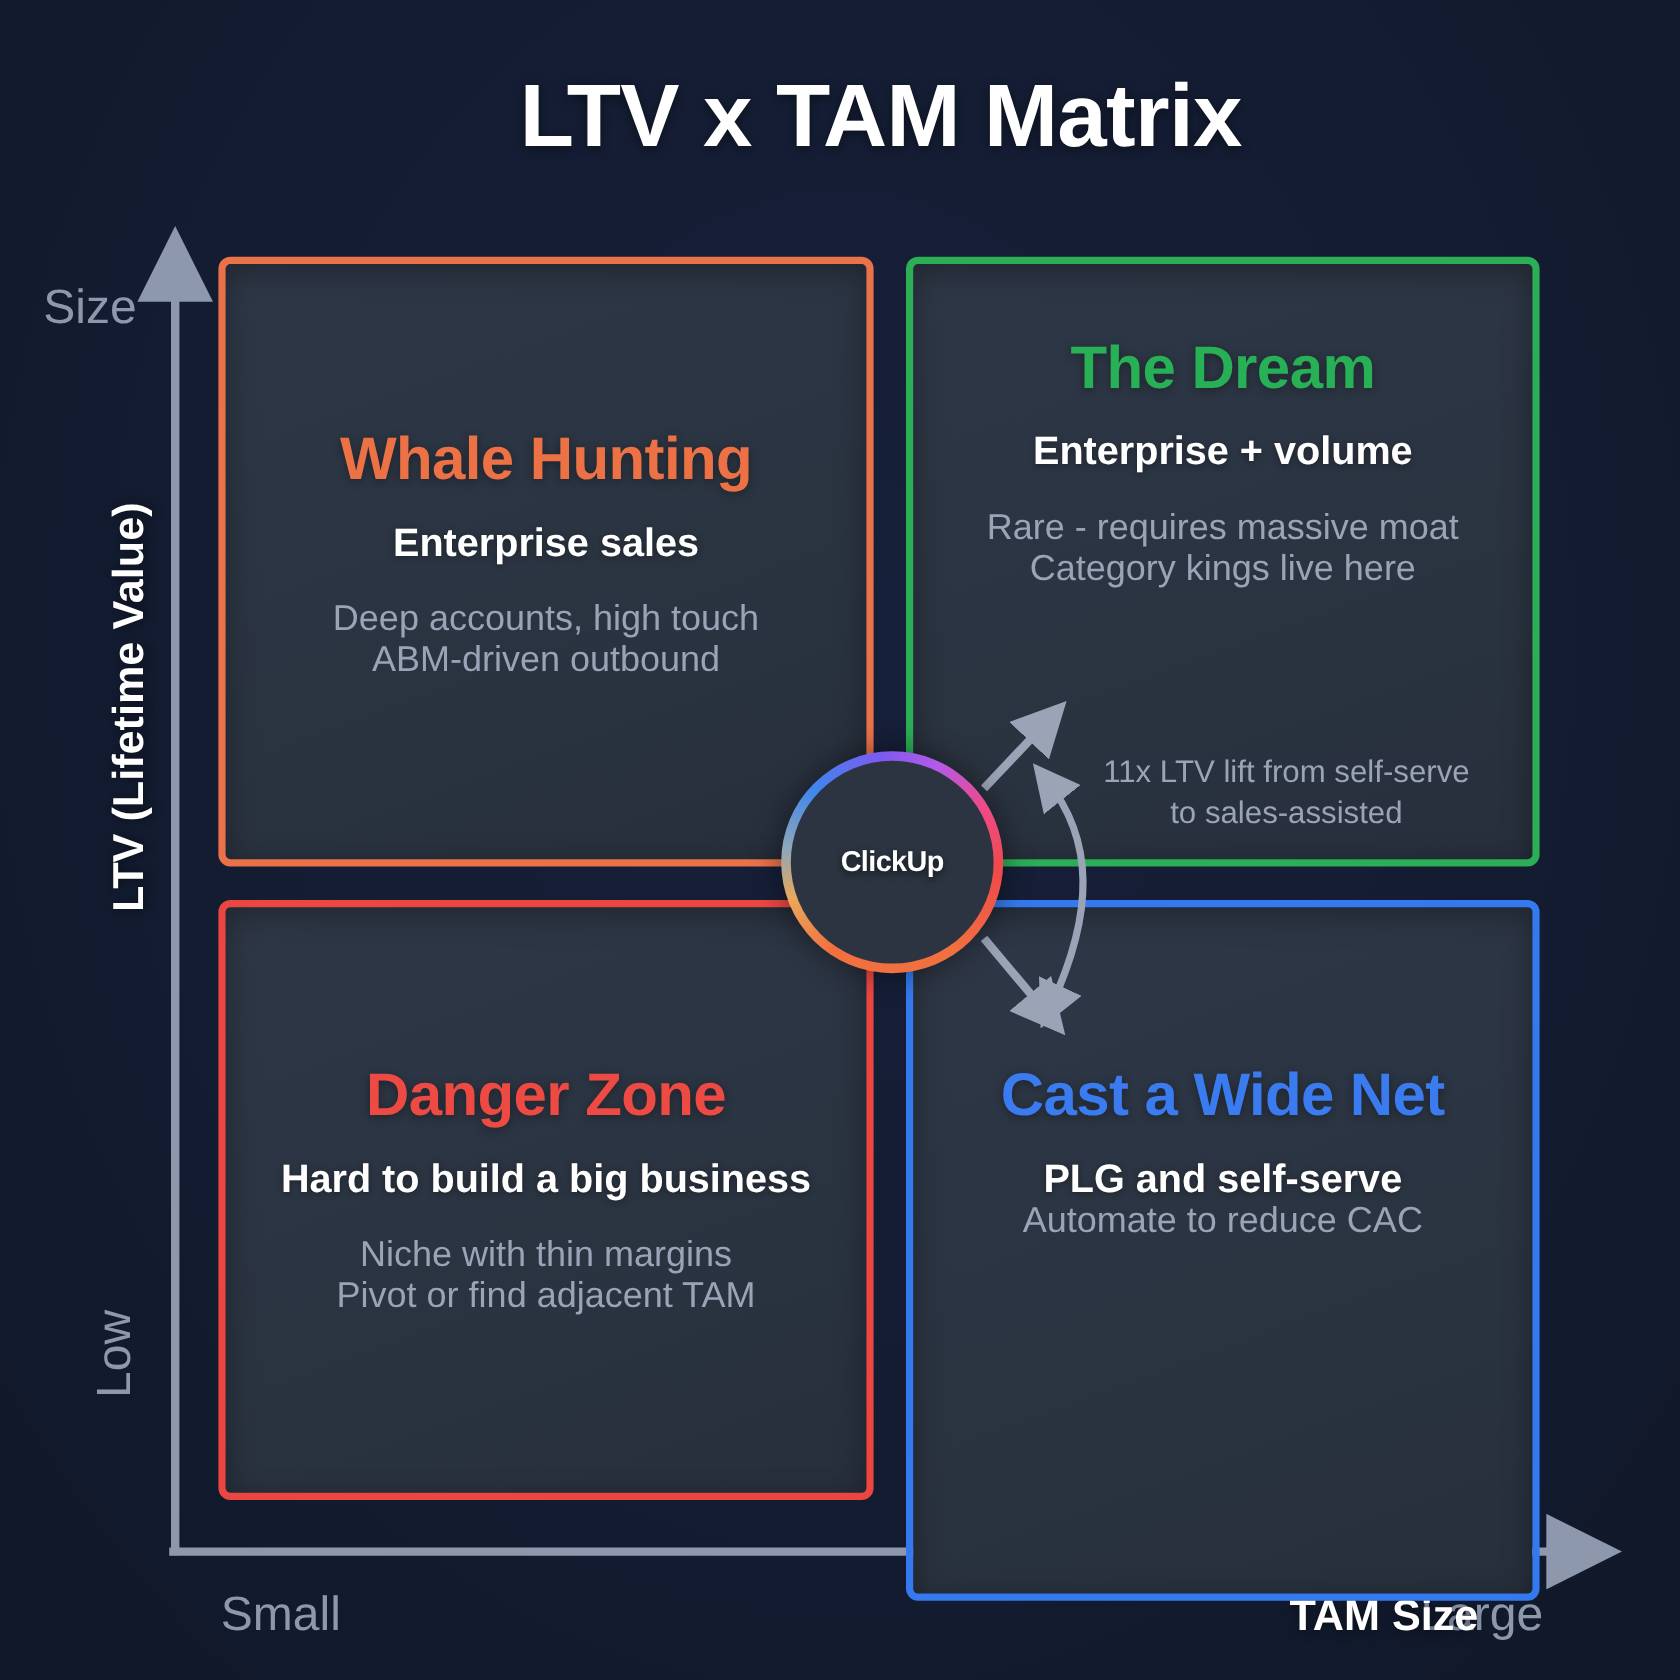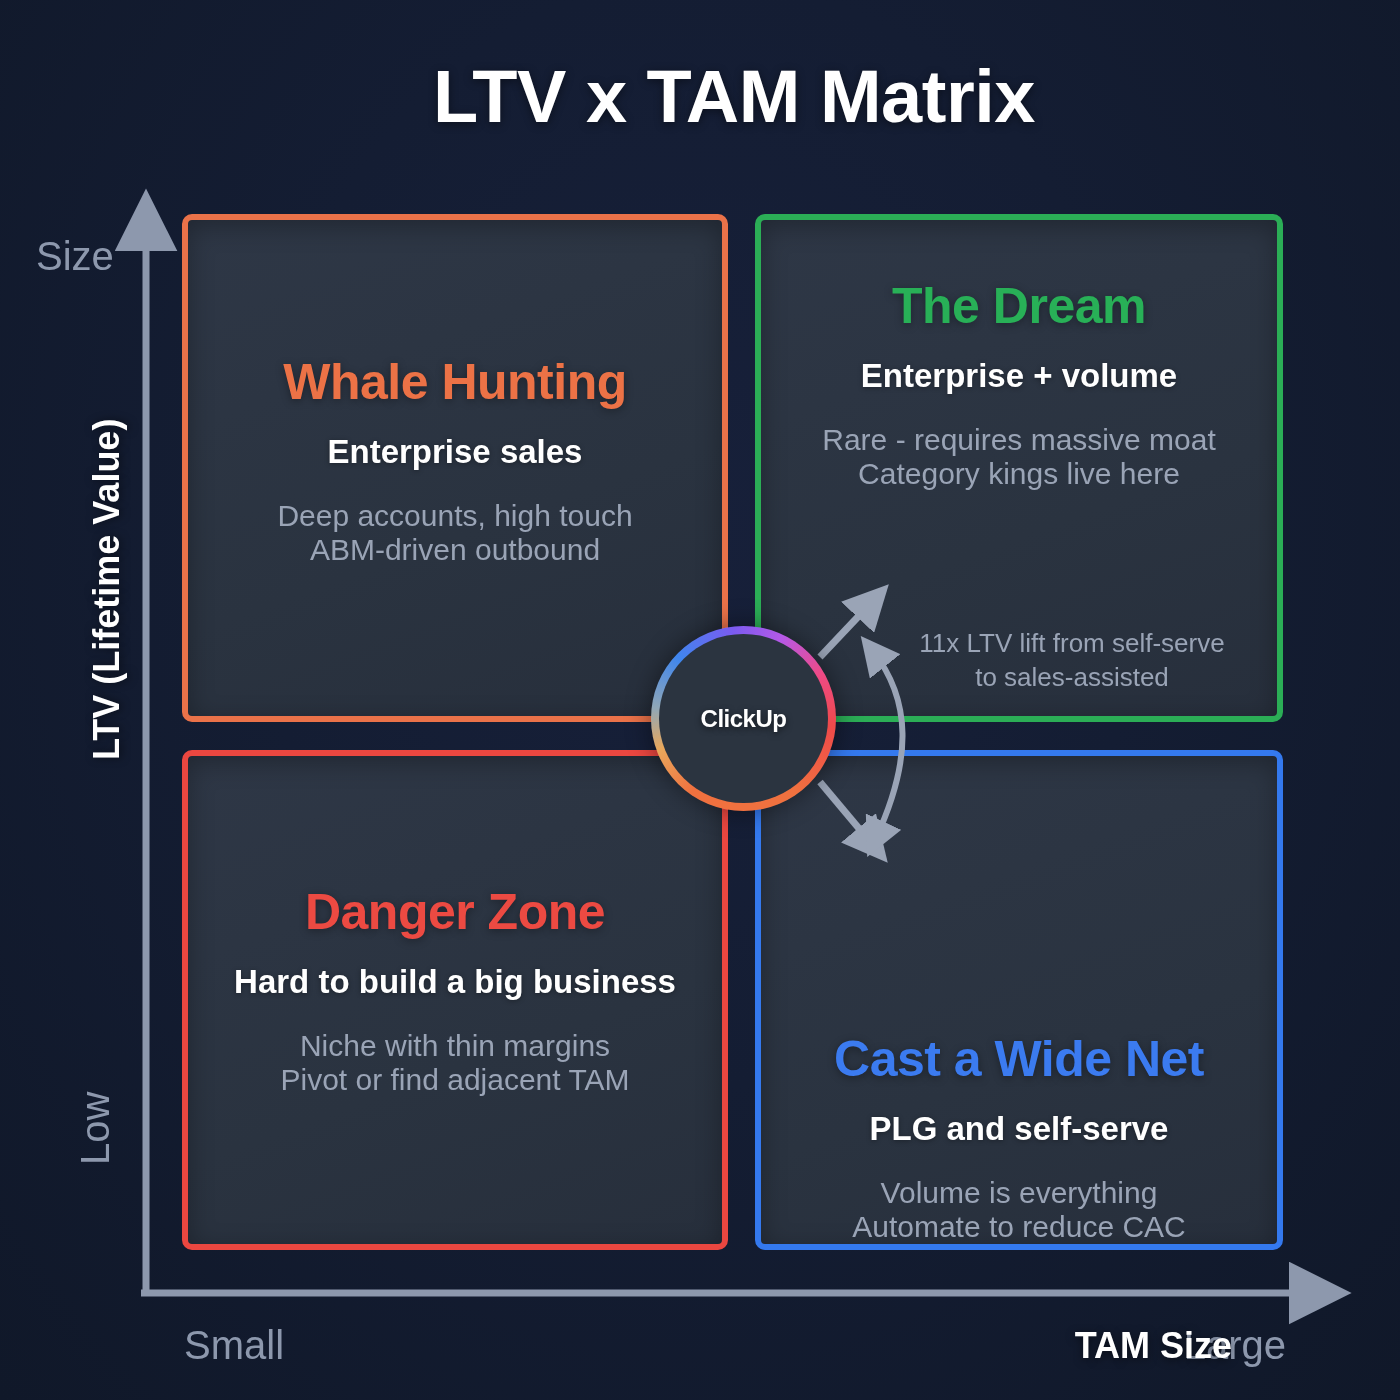--- a/index.html
+++ b/index.html
@@ -93,21 +93,21 @@
     display: flex;
     flex-direction: column;
     align-items: center;
     text-align: center;
     overflow: hidden;
   }
 
   #q-whale  { left: 182px; top: 214px;  width: 546px; height: 508px; border-color: #ea7249; }
   #q-dream  { left: 755px; top: 214px;  width: 528px; height: 508px; border-color: #2bae56; }
   #q-danger { left: 182px; top: 750px;  width: 546px; height: 500px; border-color: #eb4740; }
-  #q-wide   { left: 755px; top: 750px;  width: 528px; height: 500px; border-color: #3479ee; justify-content: flex-end; }
+  #q-wide   { left: 755px; top: 750px;  width: 528px; height: 584px; border-color: #3479ee; }
 
   .q-title {
     font-size: 50px;
     font-weight: bold;
     letter-spacing: -0.5px;
     text-shadow: 0 2px 8px rgba(0,0,0,.35);
   }
   .q-sub {
     font-size: 33px;
     font-weight: bold;
@@ -237,21 +237,20 @@
   <div class="quadrant" id="q-danger">
     <div class="q-title">Danger Zone</div>
     <div class="q-sub">Hard to build a big business</div>
     <div class="q-detail first">Niche with thin margins</div>
     <div class="q-detail second">Pivot or find adjacent TAM</div>
   </div>
 
   <div class="quadrant" id="q-wide">
     <div class="q-title">Cast a Wide Net</div>
     <div class="q-sub">PLG and self-serve</div>
-    <div class="q-detail first">Volume is everything</div>
     <div class="q-detail second">Automate to reduce CAC</div>
   </div>
 
   <svg id="arrow-svg" viewBox="0 0 1400 1400">
     <defs>
       <marker id="grey-arrow" markerWidth="6.5" markerHeight="6.5" refX="3" refY="3.25" orient="auto">
         <path d="M0,0 L6.5,3.25 L0,6.5 z" fill="#9aa4b6"></path>
       </marker>
       <marker id="grey-arrow-start" markerWidth="6.5" markerHeight="6.5" refX="3.5" refY="3.25" orient="auto-start-reverse">
         <path d="M0,0 L6.5,3.25 L0,6.5 z" fill="#9aa4b6"></path>

